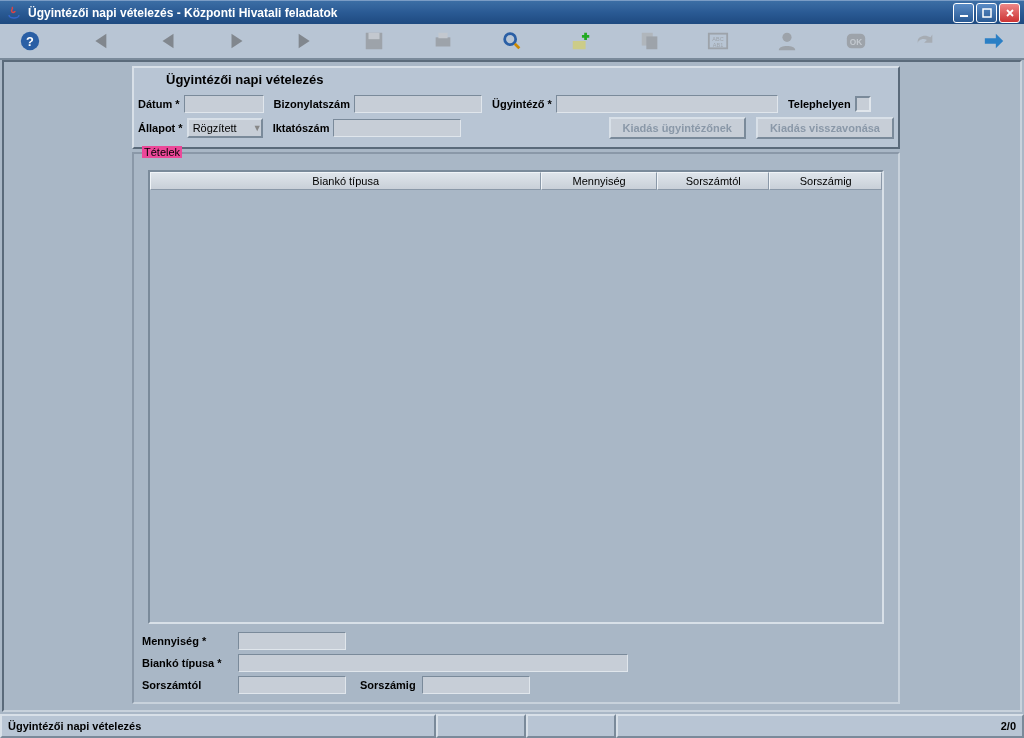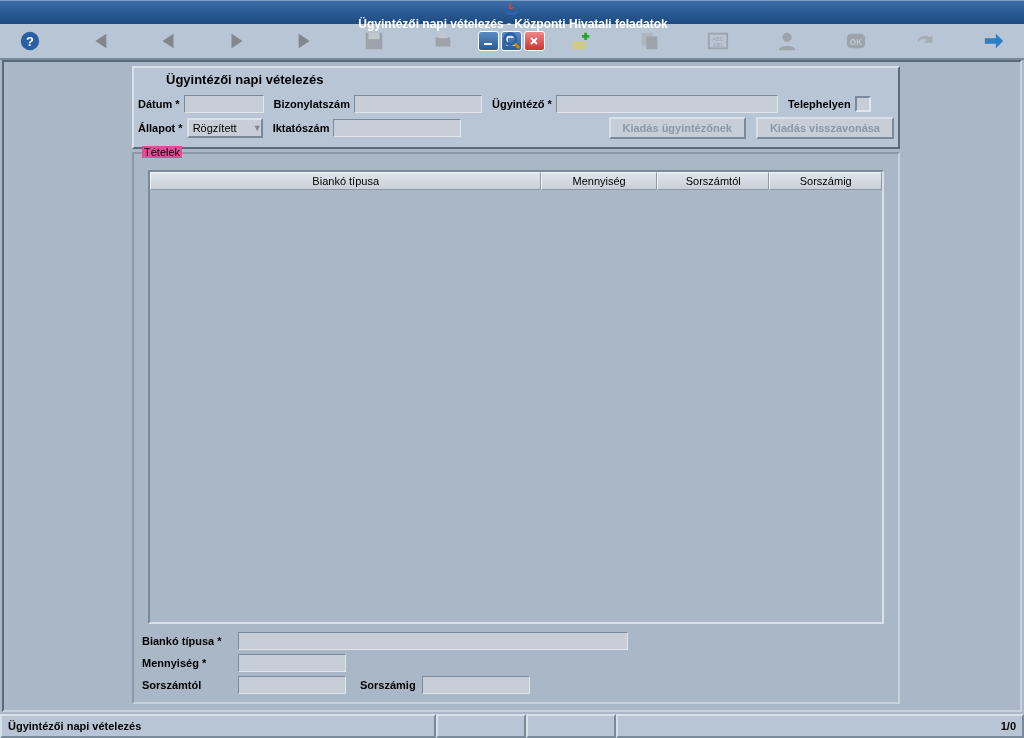--- a/index.html
+++ b/index.html
@@ -14,21 +14,20 @@
 }
 .titlebar {
   height: 24px;
   background: linear-gradient(to bottom, #3c6ea5 0%, #2a5a94 50%, #1e4a80 100%);
   display: flex;
   align-items: center;
   padding: 0 2px;
   color: white;
   font-weight: bold;
   border-top: 1px solid #7a9cc5;
-  flex-direction: column;
 }
 .java-icon {
   width: 16px; height: 16px; margin: 0 4px;
   display: inline-flex; align-items: center; justify-content: center;
 }
 .title-text { flex: 1; padding-left: 2px; font-size: 12px; }
 .win-controls { display: flex; gap: 2px; padding-right: 2px; }
 .win-btn {
   width: 21px; height: 20px; border-radius: 3px;
   display: flex; align-items: center; justify-content: center;
@@ -319,36 +318,36 @@
       <div class="table-header">
         <div class="th" style="width:393px">Biankó típusa</div>
         <div class="th" style="width:116px">Mennyiség</div>
         <div class="th" style="width:113px">Sorszámtól</div>
         <div class="th" style="width:113px">Sorszámig</div>
       </div>
       <div style="position:absolute;top:18px;left:0;right:0;bottom:0;"></div>
     </div>
     <div class="lower-fields">
       <div class="lf-row">
+        <label>Mennyiség *</label>
+        <div class="field" style="width:108px"></div>
+      </div>
+      <div class="lf-row">
         <label>Biankó típusa *</label>
         <div class="field" style="width:390px"></div>
-      </div>
-      <div class="lf-row">
-        <label>Mennyiség *</label>
-        <div class="field" style="width:108px"></div>
       </div>
       <div class="lf-row">
         <label>Sorszámtól</label>
         <div class="field" style="width:108px"></div>
         <label style="width:auto;margin-left:8px">Sorszámig</label>
         <div class="field" style="width:108px"></div>
       </div>
     </div>
   </div>
 
 </div>
 
 <div class="statusbar">
   <div class="status-cell" style="width:436px">Ügyintézői napi vételezés</div>
   <div class="status-cell" style="width:90px"></div>
   <div class="status-cell" style="width:90px"></div>
-  <div class="status-cell" style="flex:1;justify-content:flex-end">1/0</div>
+  <div class="status-cell" style="flex:1;justify-content:flex-end">2/0</div>
 </div>
 
 </body></html>

